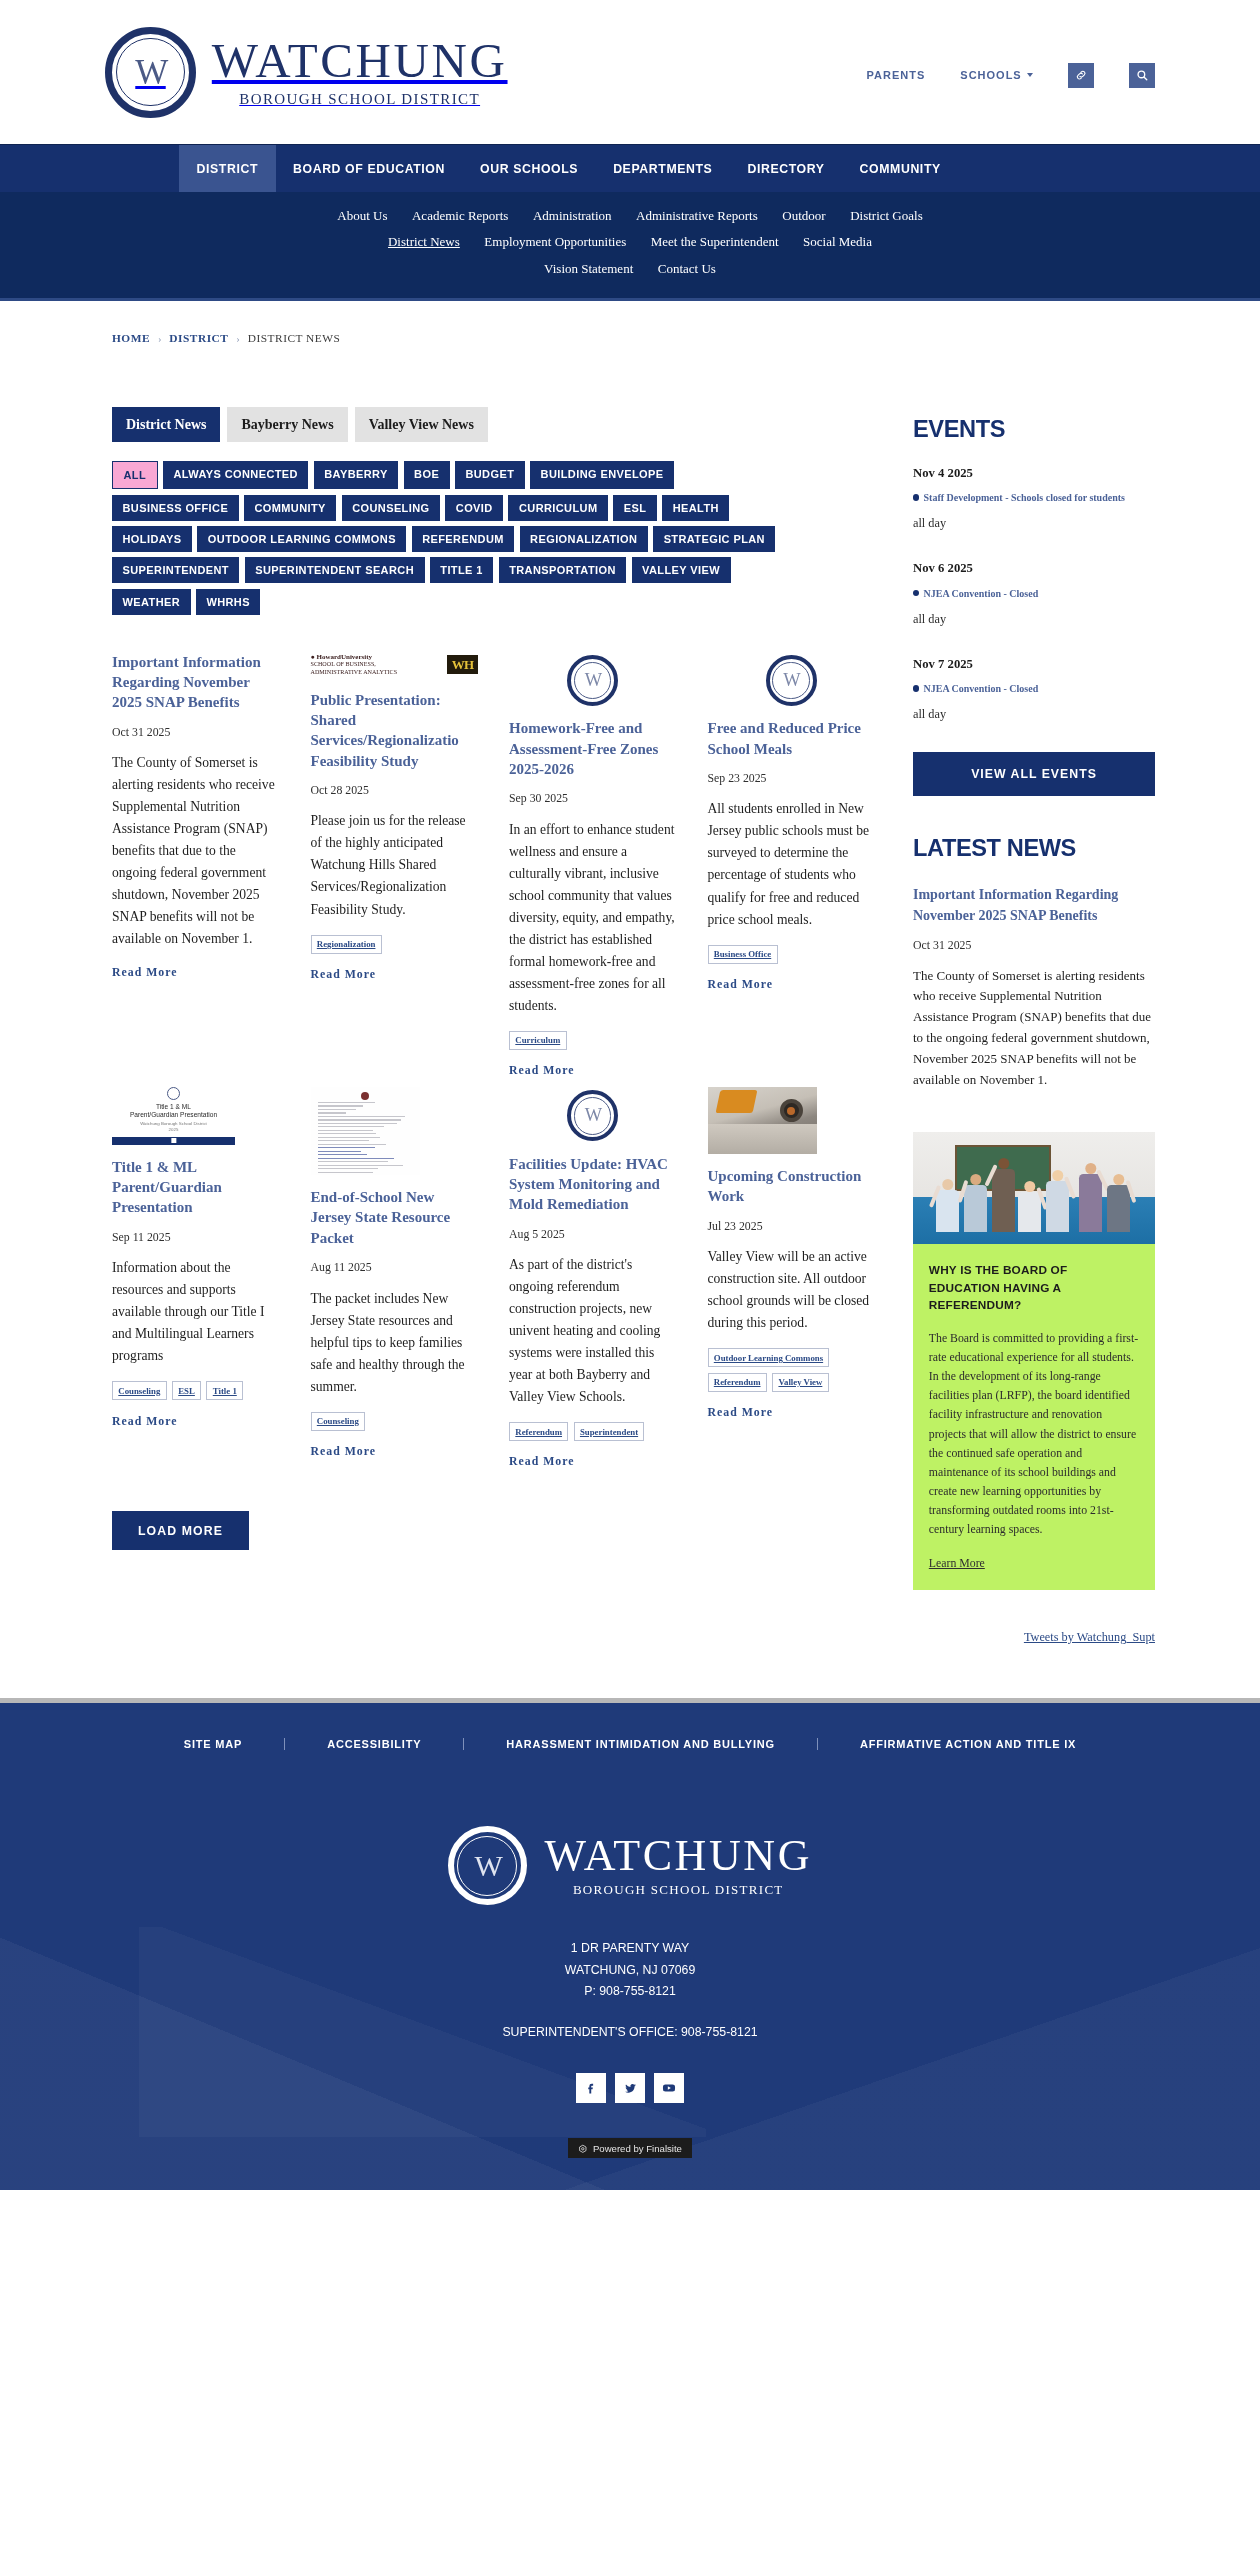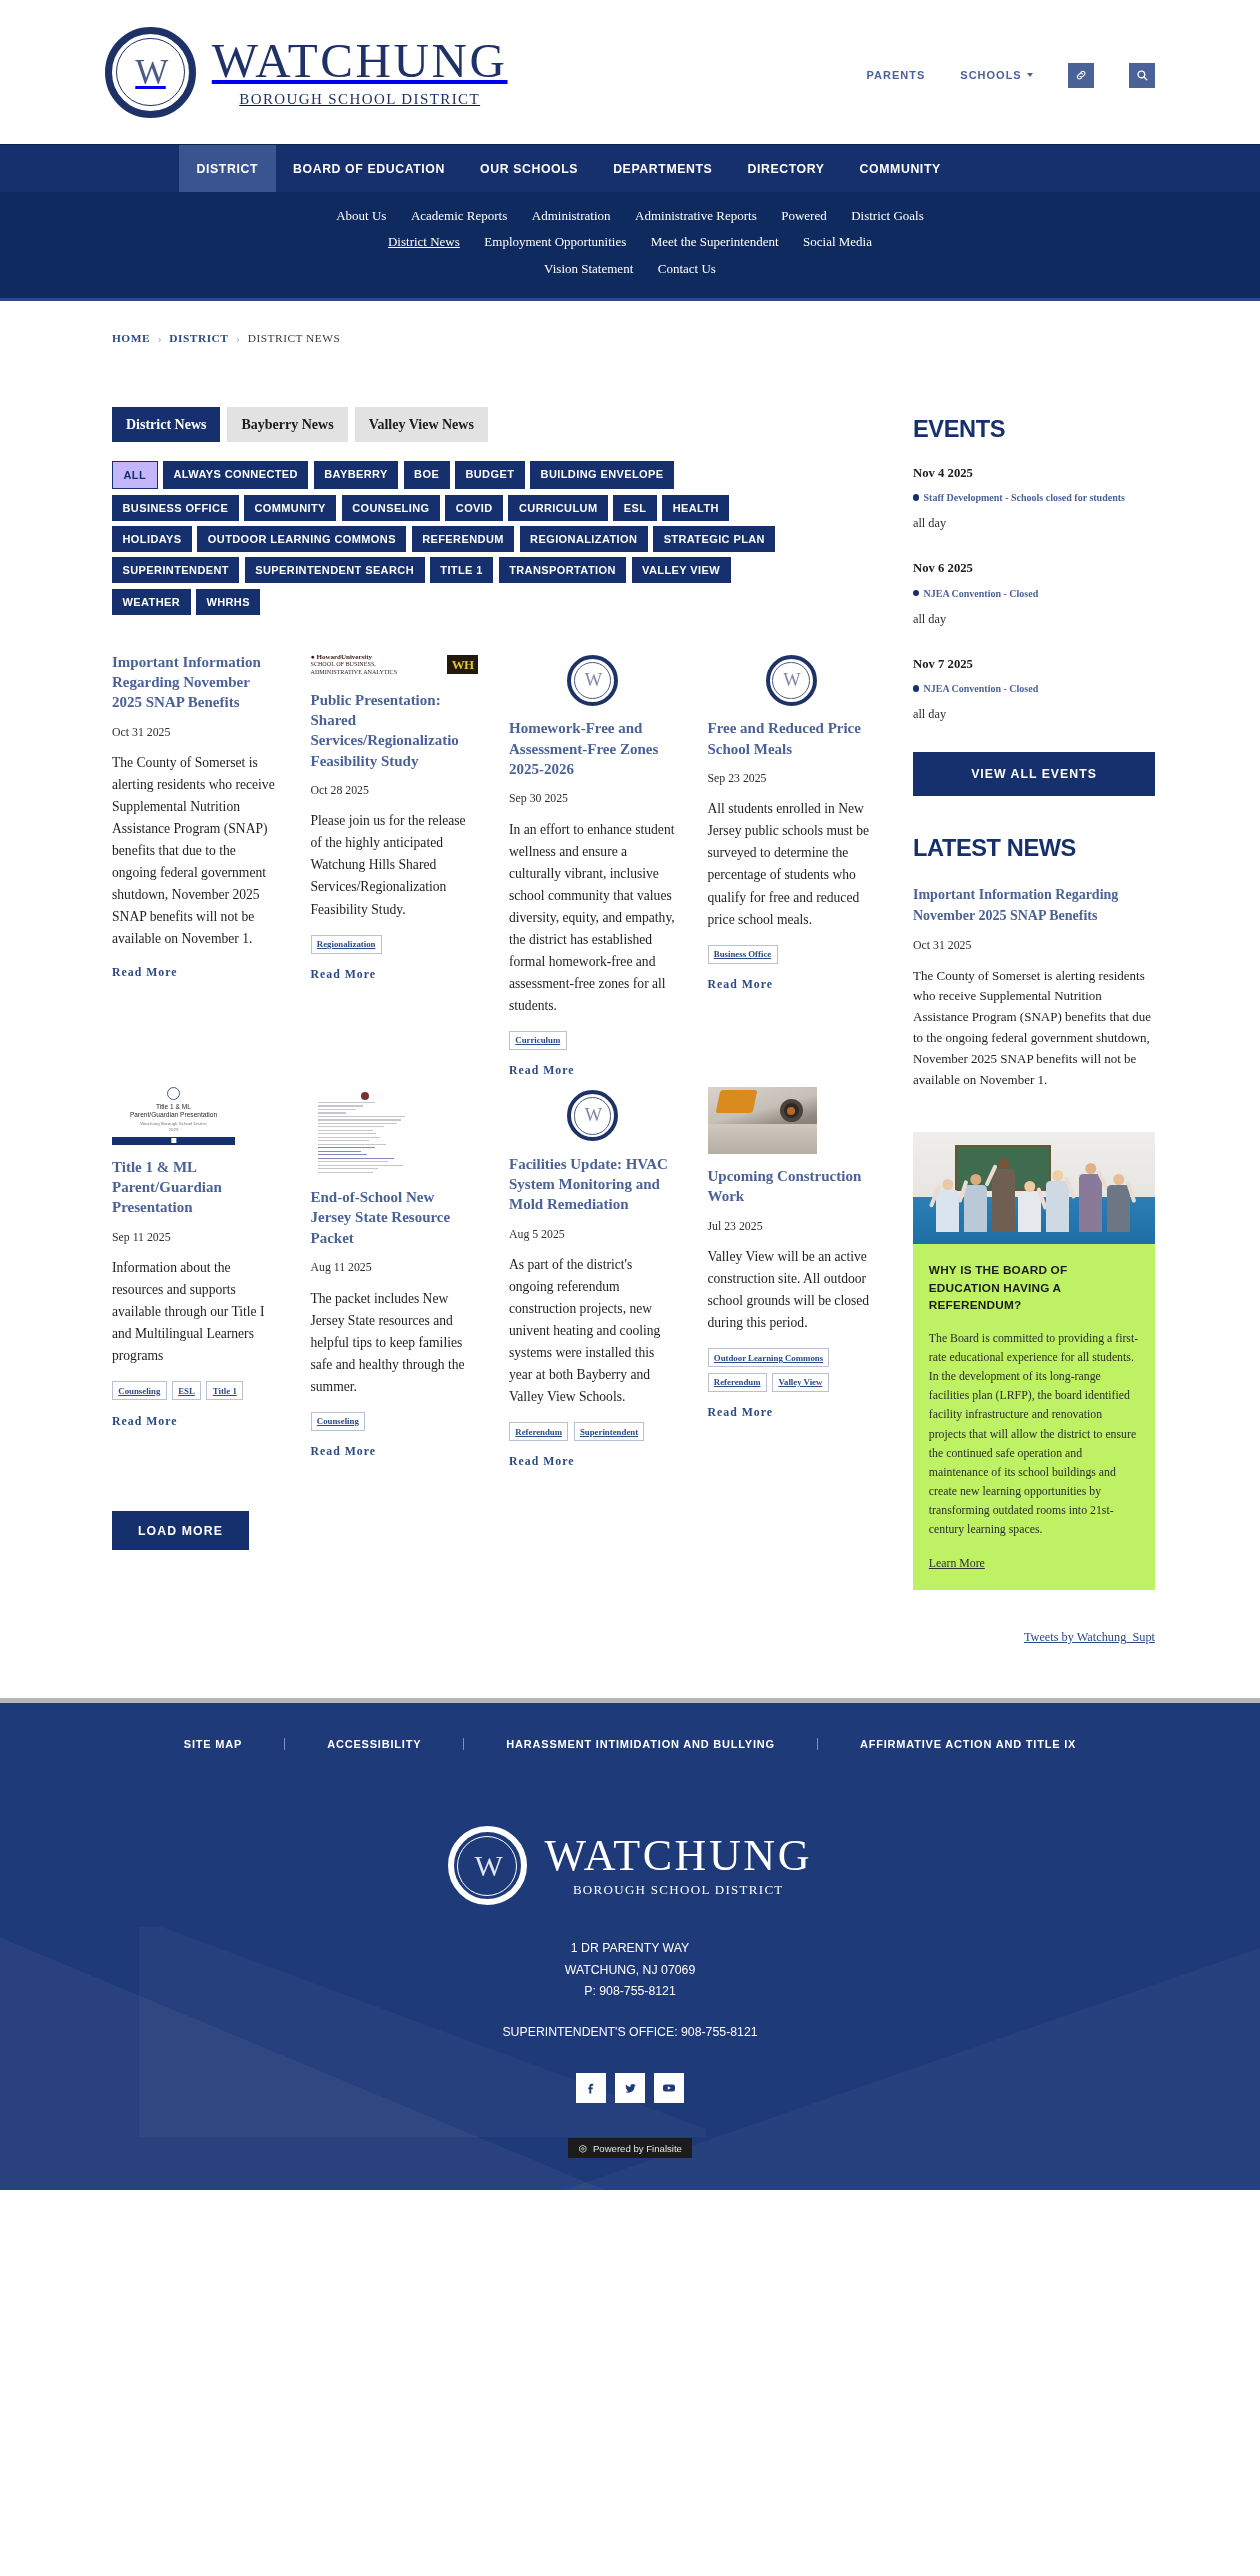--- a/index.html
+++ b/index.html
@@ -186,21 +186,21 @@
     font-family: "Liberation Sans", sans-serif;
     font-weight: bold;
     font-size: 11px;
     letter-spacing: 0.4px;
     color: #ffffff;
     background: #16306e;
     padding: 7px 10.5px;
     cursor: pointer;
     white-space: nowrap;
   }
-  .chip.on { background: #c4b5fd; color: #16306e; border: 0.9px solid #16306e; }
+  .chip.on { background: #f9a8d4; color: #16306e; border: 0.9px solid #16306e; }
 
   
   .news-grid {
     display: grid;
     grid-template-columns: repeat(4, 1fr);
     column-gap: 28px;
     row-gap: 8.8px;
     margin-top: 37px;
   }
   .card { padding-right: 3.5px; }
@@ -565,21 +565,21 @@
   <a href="#">DIRECTORY</a>
   <a href="#">COMMUNITY</a>
 </nav>
 
 <nav class="nav-secondary">
   <div class="nav-row">
     <a href="#">About Us</a>
     <a href="#">Academic Reports</a>
     <a href="#">Administration</a>
     <a href="#">Administrative Reports</a>
-    <a href="#">Powered</a>
+    <a href="#">Outdoor</a>
     <a href="#">District Goals</a>
   </div>
   <div class="nav-row">
     <a href="#" class="current">District News</a>
     <a href="#">Employment Opportunities</a>
     <a href="#">Meet the Superintendent</a>
     <a href="#">Social Media</a>
   </div>
   <div class="nav-row">
     <a href="#">Vision Statement</a>

